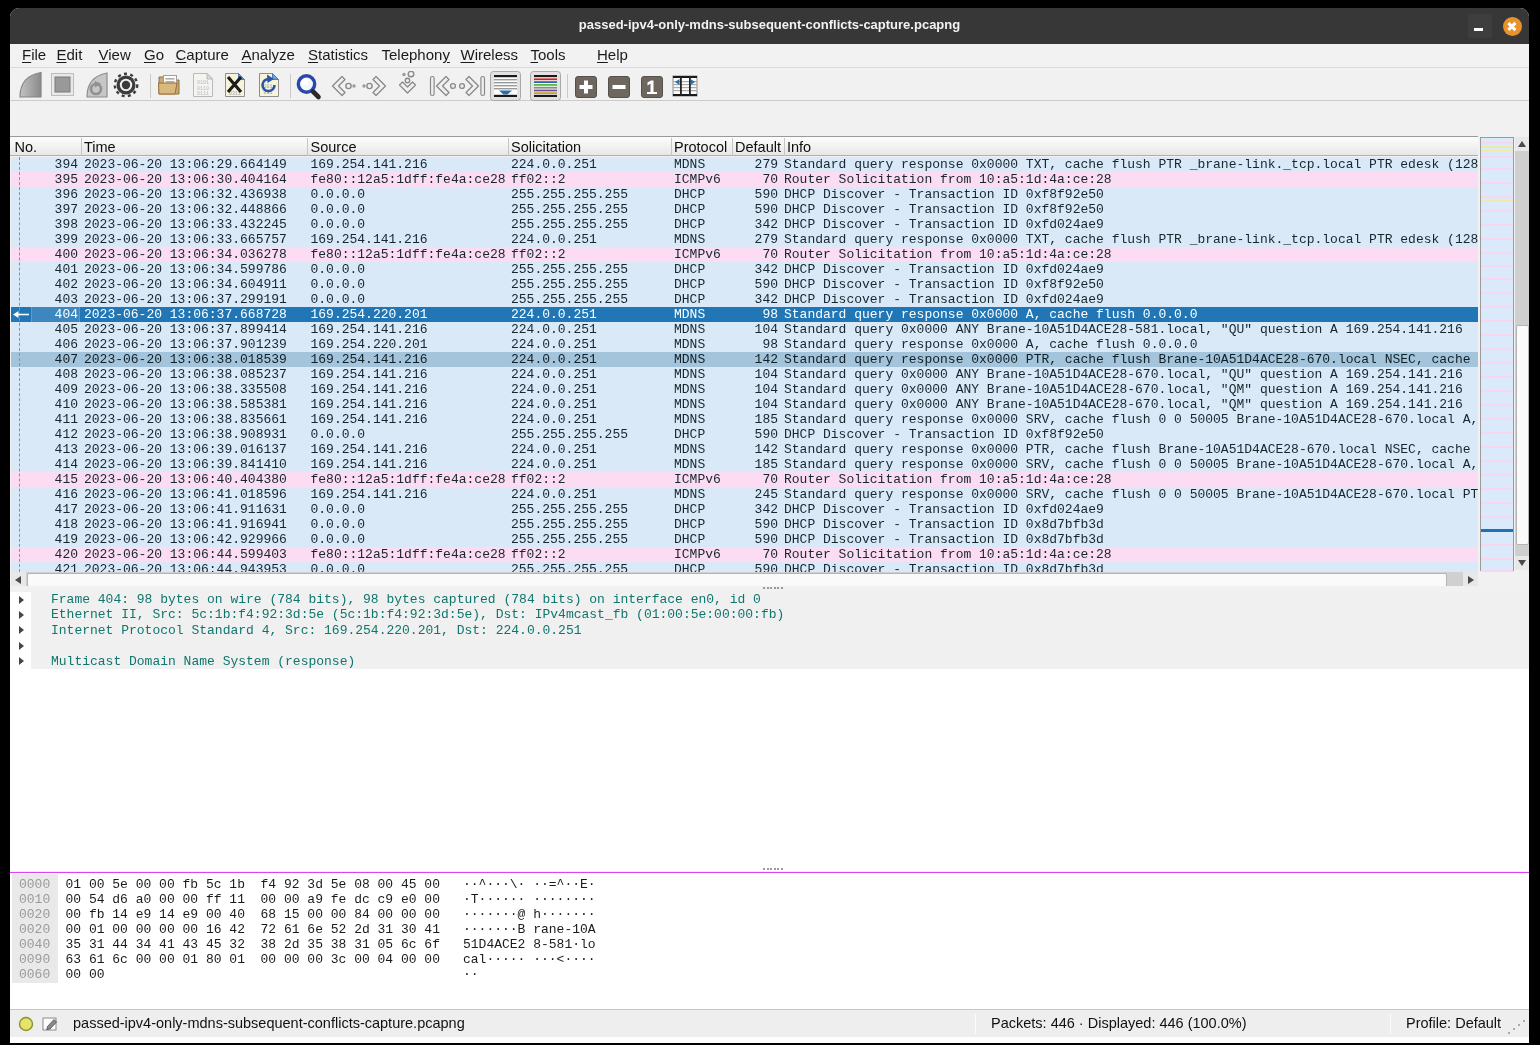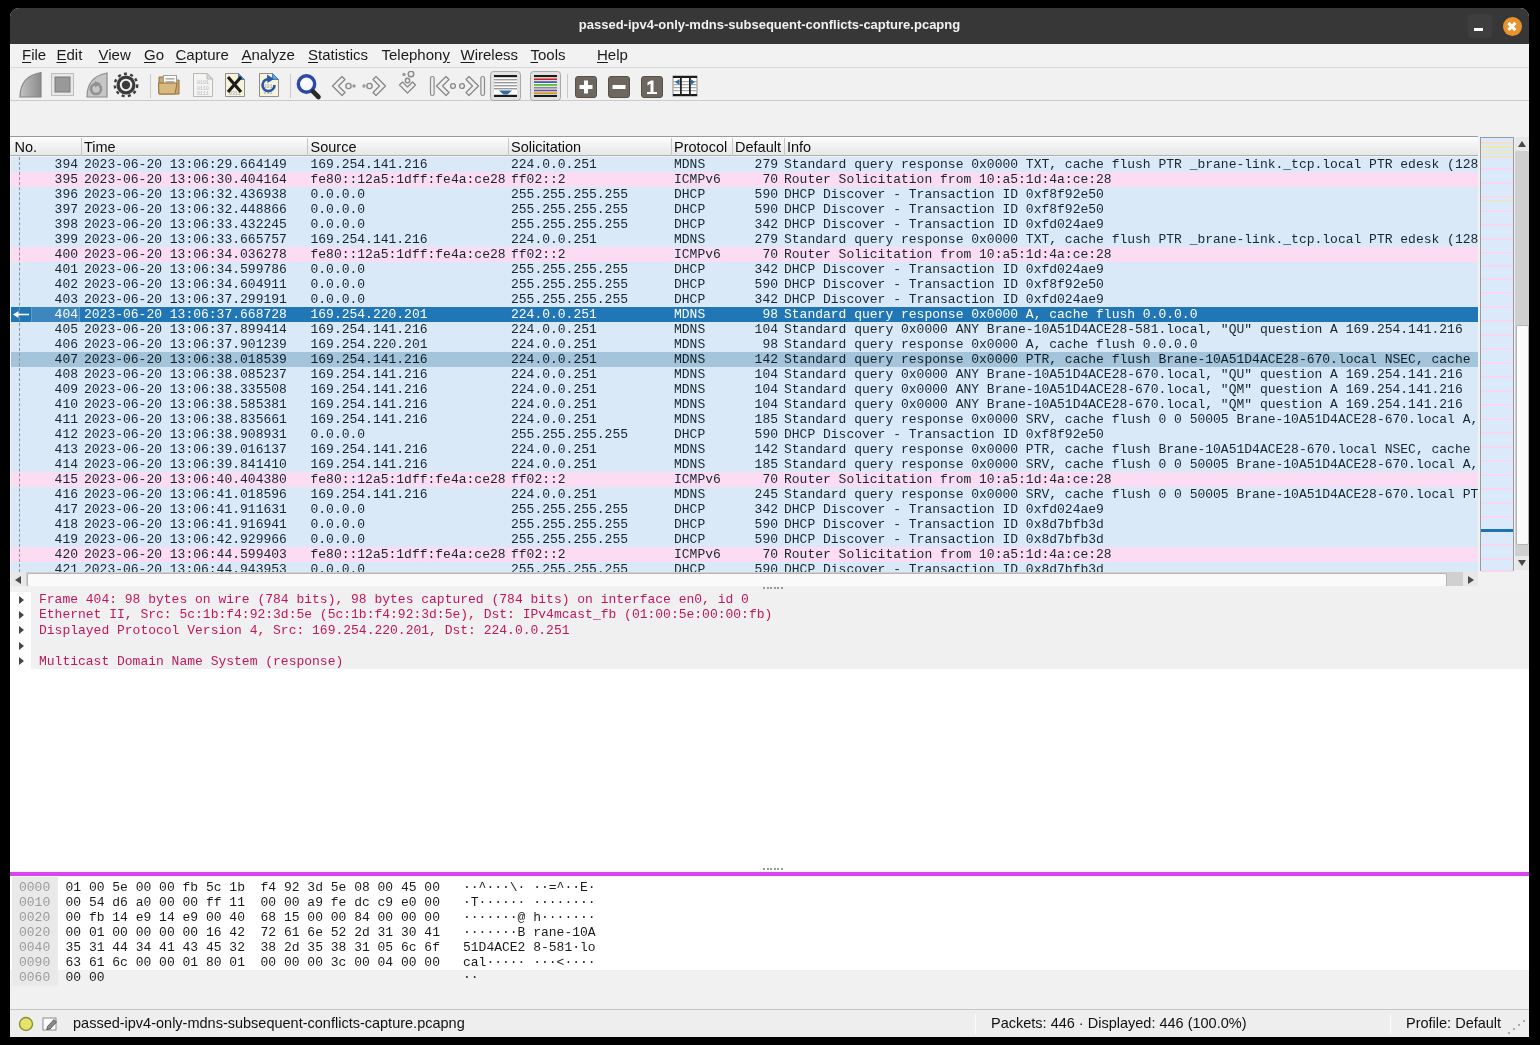--- a/index.html
+++ b/index.html
@@ -34,22 +34,22 @@
 .prow span{position:absolute;top:0;line-height:15px}
 #gutter{position:absolute;left:8px;top:0;width:0;height:415px;border-left:1px dashed #909090}
 #minimap{position:absolute;left:1470px;top:129px;width:34px;height:434px;background:#daeafa;border:1px solid #9a9a9a}
 #vsb{position:absolute;left:1505px;top:129px;width:14px;height:433px;background:#cfcfcf}
 #hsb{position:absolute;left:1px;top:564px;width:1467px;height:14px;background:#d0d0d0}
 .arr{position:absolute;width:0;height:0}
 #split1{position:absolute;left:0;top:578px;width:1519px;height:6px;background:#f1f1f1}
 #details{position:absolute;left:0;top:584px;width:1519px;height:279px;background:#fff}
 .drow{position:absolute;left:21px;width:1498px;height:15.4px;background:#f0f0f0}
 .dtri{position:absolute;left:-12px;top:3.5px;width:0;height:0;border-left:5.5px solid #454545;border-top:4px solid transparent;border-bottom:4px solid transparent}
-.dtxt{position:absolute;left:8px;top:0;line-height:15.4px;color:#be185d}
-#hexpane{position:absolute;left:0;top:864px;width:1519px;height:98px;background:#fff;border-top:4px solid #d946ef}
+.dtxt{position:absolute;left:20px;top:0;line-height:15.4px;color:#0f766e}
+#hexpane{position:absolute;left:0;top:864px;width:1519px;height:171px;background:#fff;border-top:1px solid #d946ef}
 #offcol{position:absolute;left:2px;top:1px;width:46px;height:109px;background:#e9e9e9}
 .hxr{position:absolute;height:15px;line-height:15px;color:#1b1b1b}
 .hxo{color:#9b9b9b}
 #statusbar{position:absolute;left:0;top:1001px;width:1519px;height:28px;background:#eeeeee;border-top:1px solid #c6c6c6}
 .ssep{position:absolute;top:4px;width:1px;height:20px;background:#c9c9c9;border-right:1px solid #fbfbfb}
 .stxt{position:absolute;top:5px;font-size:14.5px;color:#111}
 </style></head><body>
 <div id="win">
 <div id="titlebar">
       <div id="title">passed-ipv4-only-mdns-subsequent-conflicts-capture.pcapng</div>
@@ -323,21 +323,21 @@
 <div class="drow" style="top:0px">
         <div class="dtri"></div>
         <div class="dtxt mono">Frame 404: 98 bytes on wire (784 bits), 98 bytes captured (784 bits) on interface en0, id 0</div>
       </div>
 <div class="drow" style="top:15.4px">
         <div class="dtri"></div>
         <div class="dtxt mono">Ethernet II, Src: 5c:1b:f4:92:3d:5e (5c:1b:f4:92:3d:5e), Dst: IPv4mcast_fb (01:00:5e:00:00:fb)</div>
       </div>
 <div class="drow" style="top:30.8px">
         <div class="dtri"></div>
-        <div class="dtxt mono">Displayed Protocol Version 4, Src: 169.254.220.201, Dst: 224.0.0.251</div>
+        <div class="dtxt mono">Internet Protocol Standard 4, Src: 169.254.220.201, Dst: 224.0.0.251</div>
       </div>
 <div class="drow" style="top:46.2px">
         <div class="dtri"></div>
       </div>
 <div class="drow" style="top:61.6px">
         <div class="dtri"></div>
         <div class="dtxt mono">Multicast Domain Name System (response)</div>
       </div>
 </div>
 <div class="abs" style="left:753.0px;top:860px;width:2px;height:2px;background:#9a9a9a"></div>

